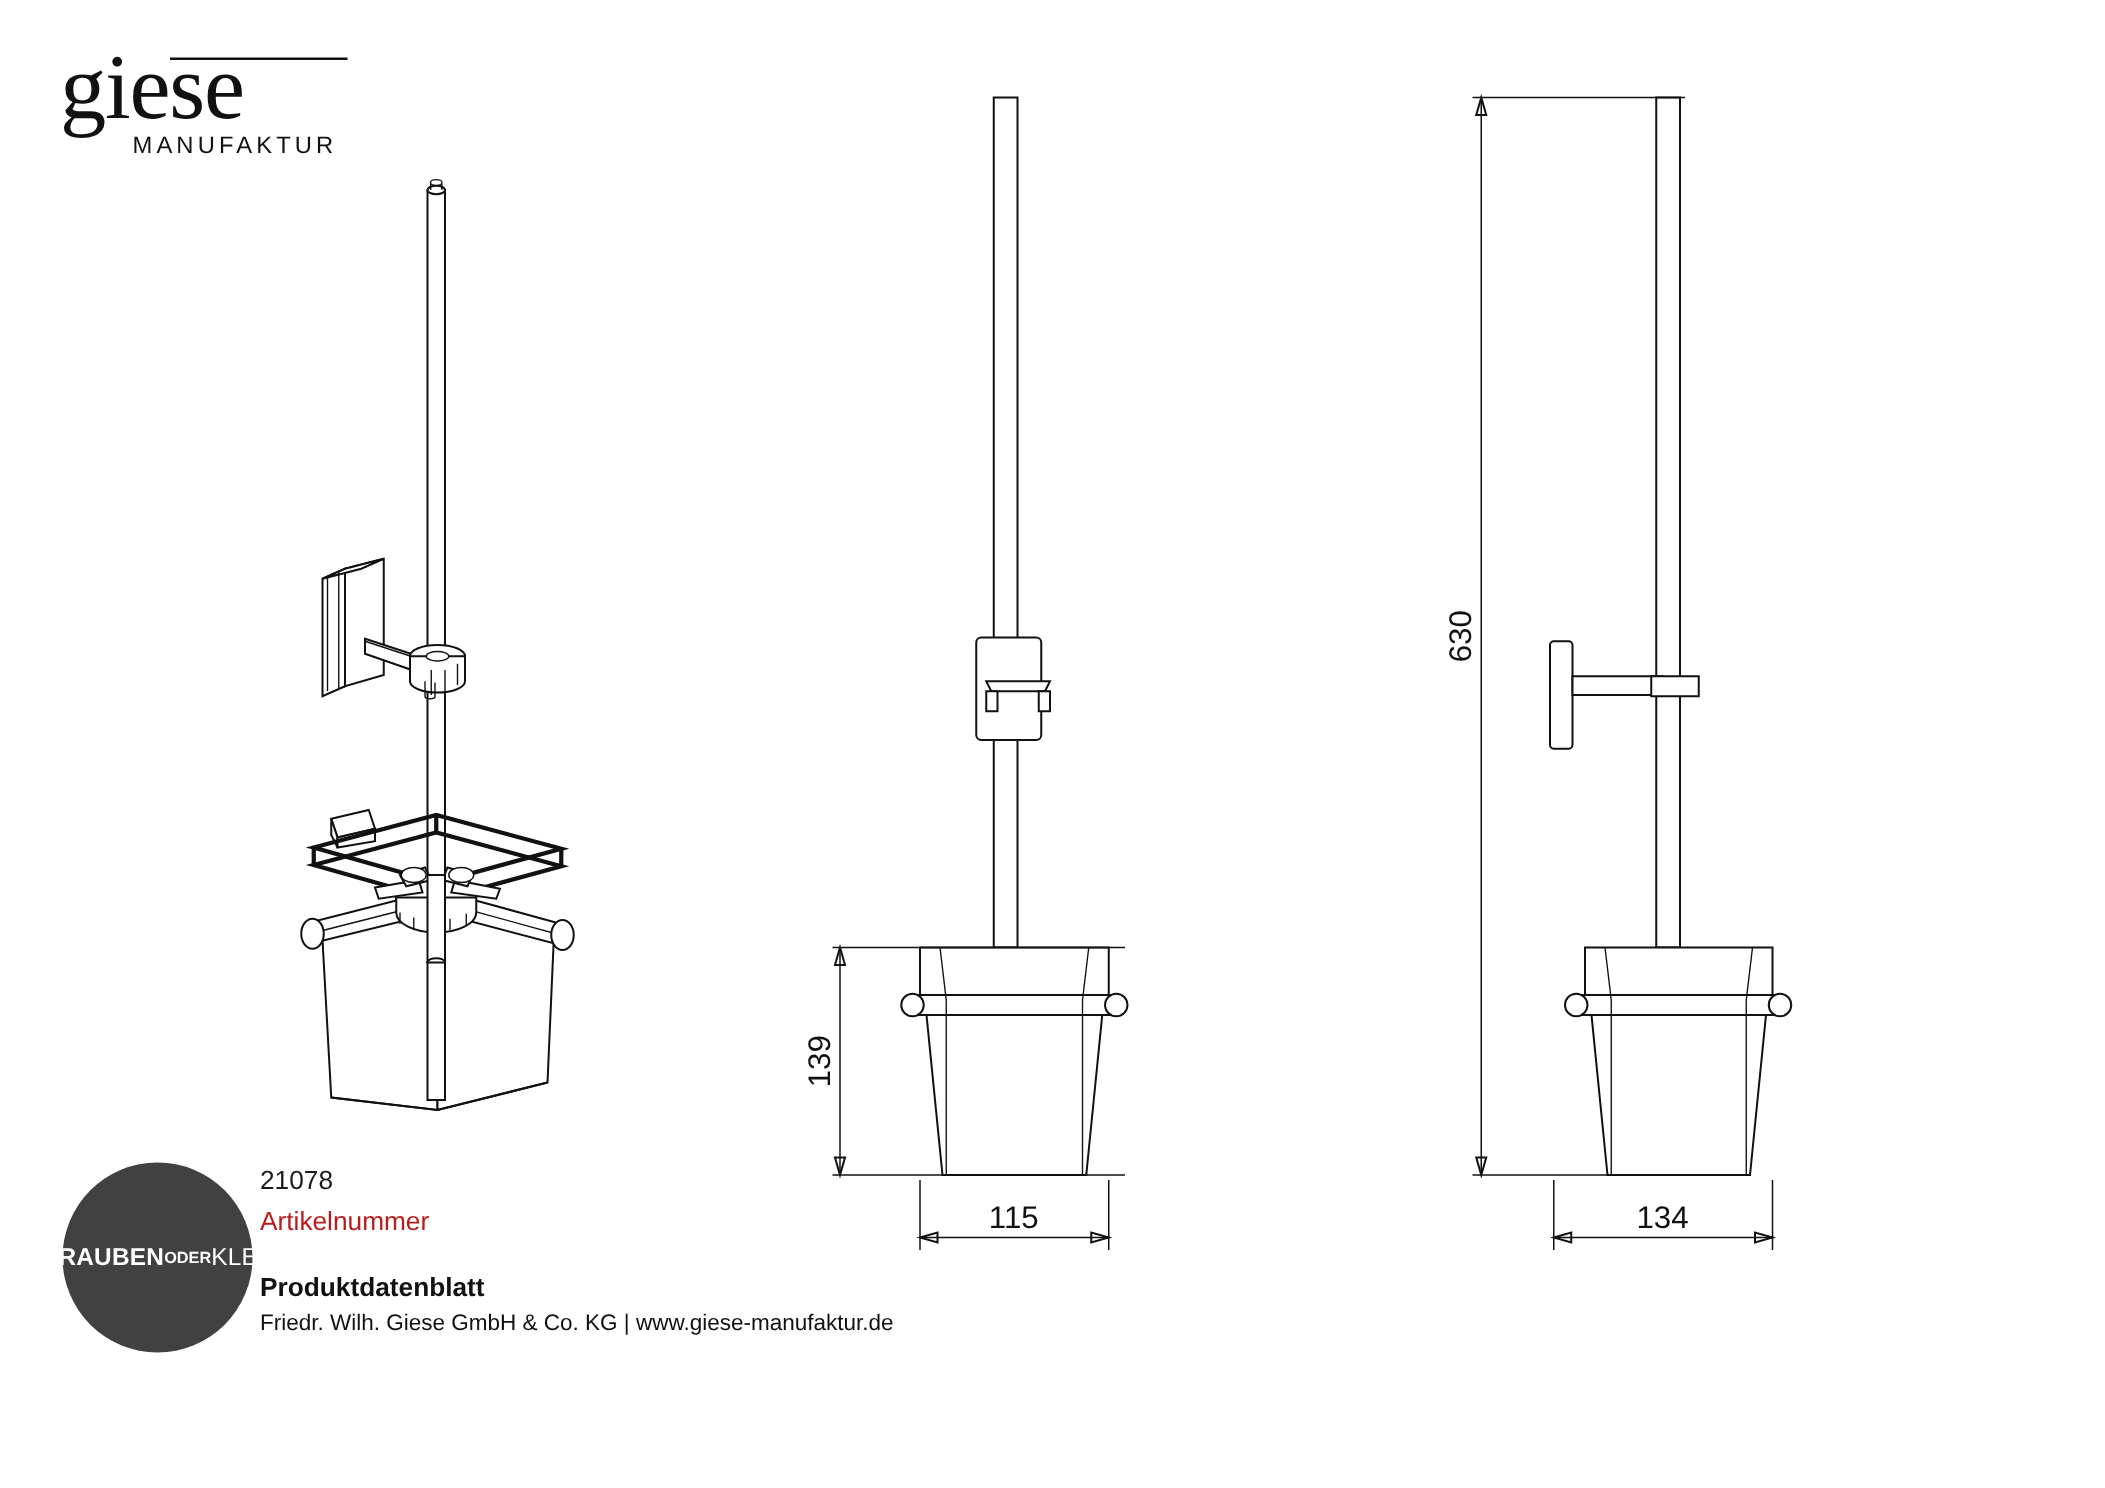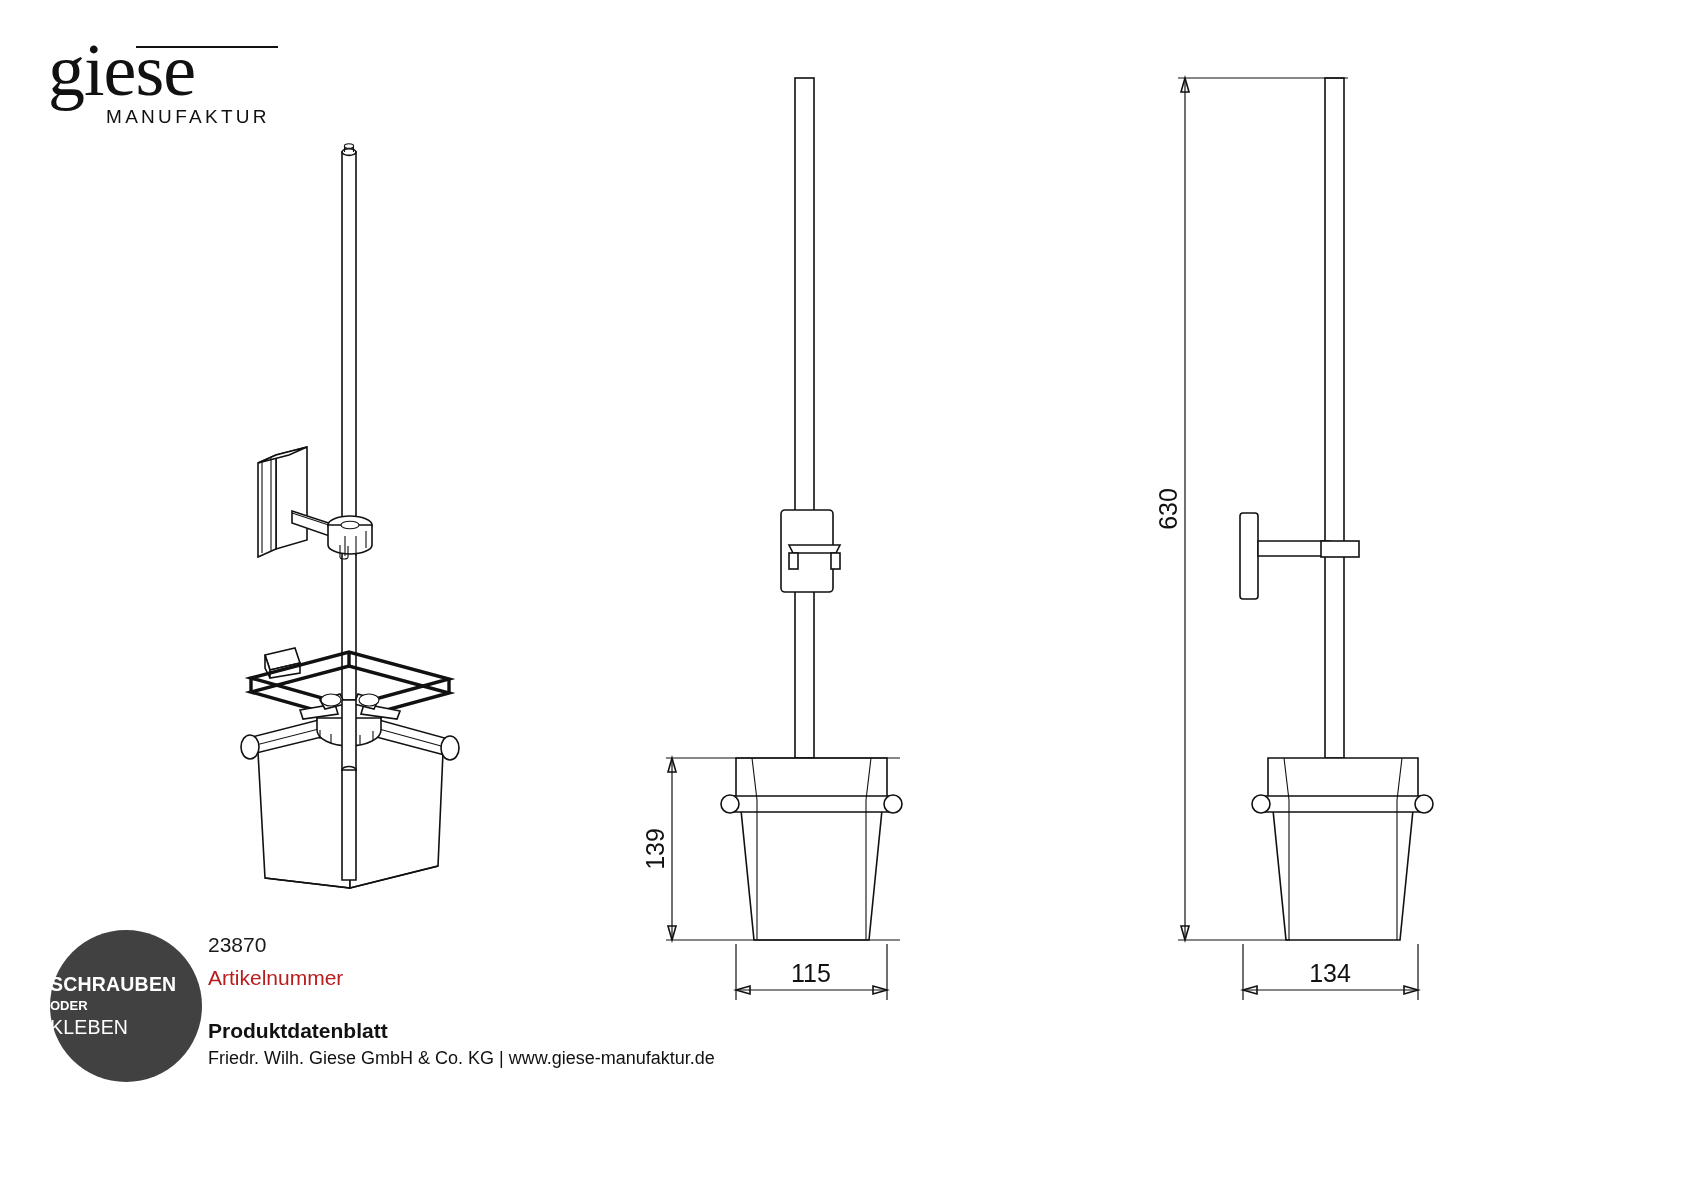--- a/index.html
+++ b/index.html
@@ -26,22 +26,22 @@
     display:block;margin-top:2px;margin-left:58px;
     font-family:"Liberation Sans", sans-serif;
     font-size:19px;letter-spacing:3.3px;color:#111;
   }
 
   
   .badge{
     position:absolute;left:50px;top:930px;
     width:152px;height:152px;border-radius:50%;
     background:#414141;
-    display:flex;flex-direction:column;
-    align-items:flex-start;justify-content:center;
+    display:flex;flex-direction:row;
+    align-items:center;justify-content:center;
     color:#fff;text-align:center;
   }
   .badge-l1{font-size:19.5px;font-weight:bold;letter-spacing:.2px;line-height:1.15;}
   .badge-l2{font-size:13px;font-weight:bold;line-height:1.6;}
   .badge-l3{font-size:19.5px;font-weight:normal;letter-spacing:.2px;line-height:1.15;}
 
   
   .art-no{position:absolute;left:208px;top:933px;font-size:21px;color:#1a1a1a;}
   .art-label{position:absolute;left:208px;top:966px;font-size:21px;color:#b91c1c;}
   .pdb{position:absolute;left:208px;top:1019px;font-size:21px;font-weight:bold;color:#111;}
@@ -236,18 +236,18 @@
       </g>
     </g>
   </svg>
 
   <div class="badge">
     <div class="badge-l1">SCHRAUBEN</div>
     <div class="badge-l2">ODER</div>
     <div class="badge-l3">KLEBEN</div>
   </div>
 
-  <div class="art-no">23870</div>
+  <div class="art-no">21078</div>
   <div class="art-label">Artikelnummer</div>
   <div class="pdb">Produktdatenblatt</div>
   <div class="company">Friedr. Wilh. Giese GmbH &amp; Co. KG | www.giese-manufaktur.de</div>
 
 </div>
 
 </body></html>

